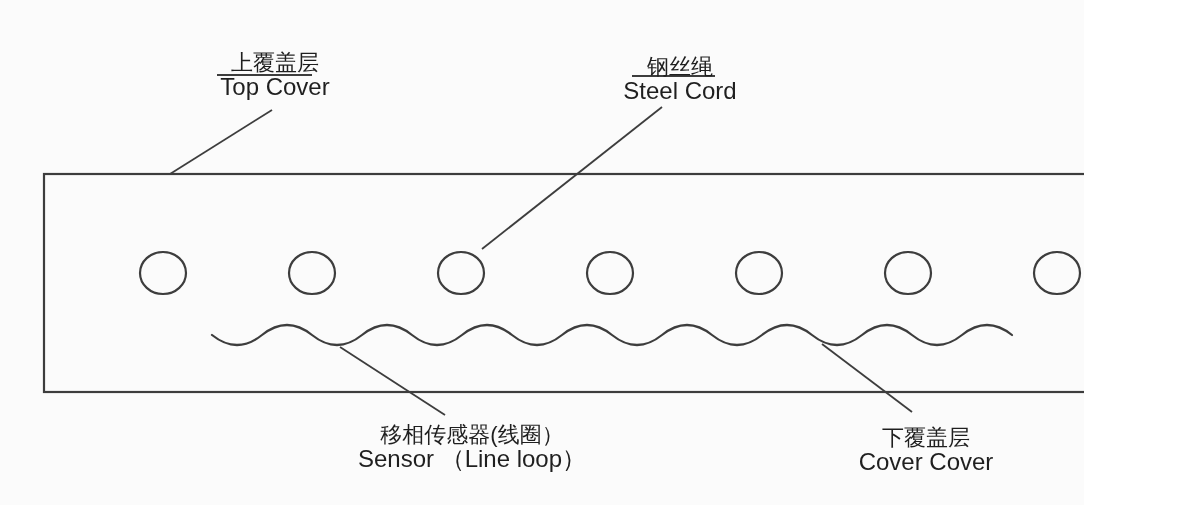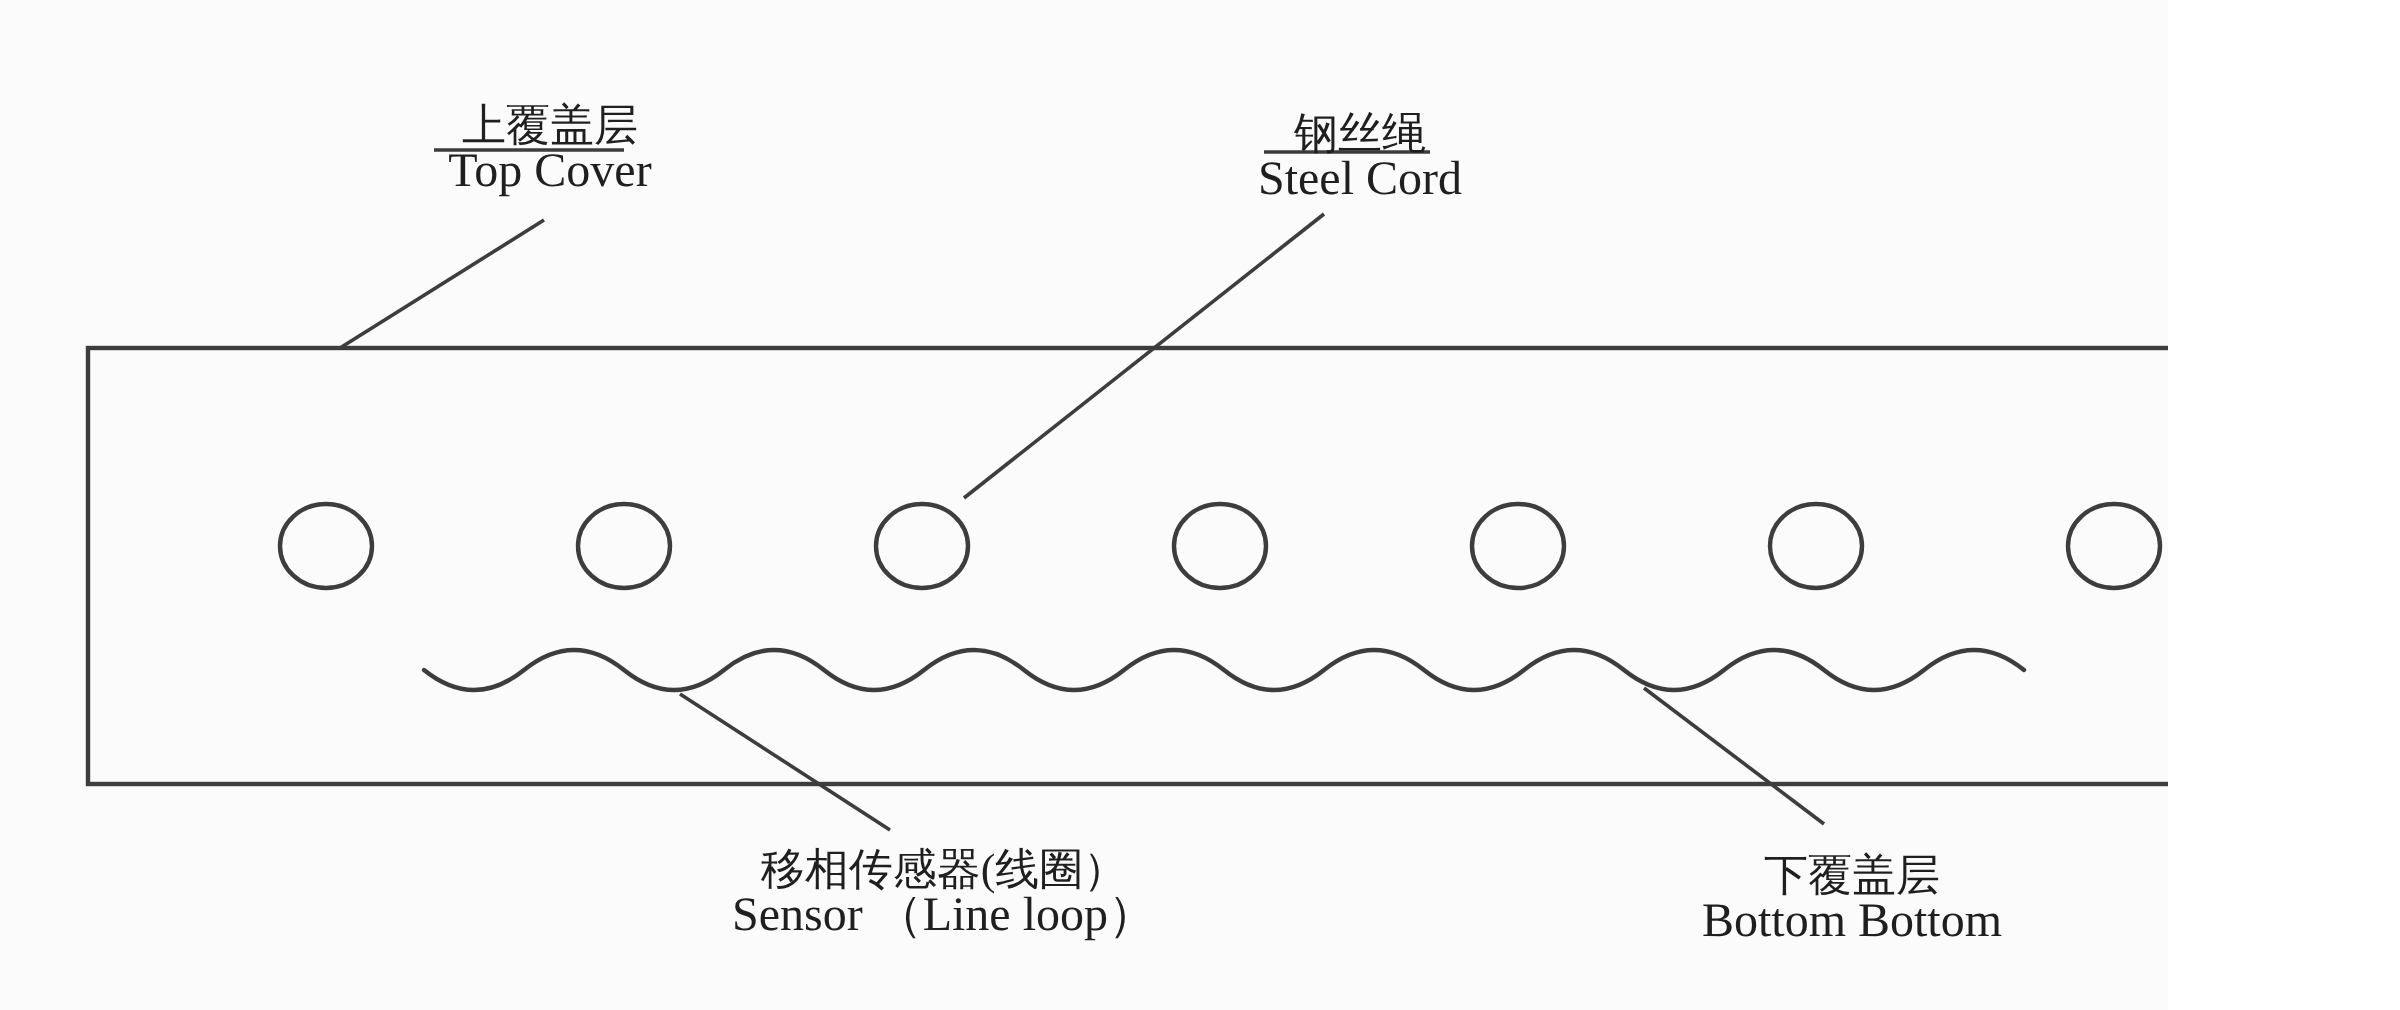--- a/index.html
+++ b/index.html
@@ -5,21 +5,21 @@
   html, body {
     margin: 0;
     padding: 0;
     background: #ffffff;
   }
   .canvas {
     position: relative;
     width: 1084px;
     height: 505px;
     background: #fbfbfb;
-    font-family: Liberation Serif, serif;
+    font-family: Liberation Sans, sans-serif;
     overflow: hidden;
   }
   .diagram-svg {
     position: absolute;
     left: 0;
     top: 0;
     width: 1200px;
     height: 505px;
   }
   .label {
@@ -77,16 +77,16 @@
     <span class="en">Sensor （Line loop）</span>
   </div>
 
   <div class="label label-steel-cord">
     <span class="zh">钢丝绳</span>
     <span class="en">Steel Cord</span>
   </div>
 
   <div class="label label-bottom-cover">
     <span class="zh">下覆盖层</span>
-    <span class="en">Bottom Bottom</span>
+    <span class="en">Cover Cover</span>
   </div>
 
 </div>
 
 </body></html>

